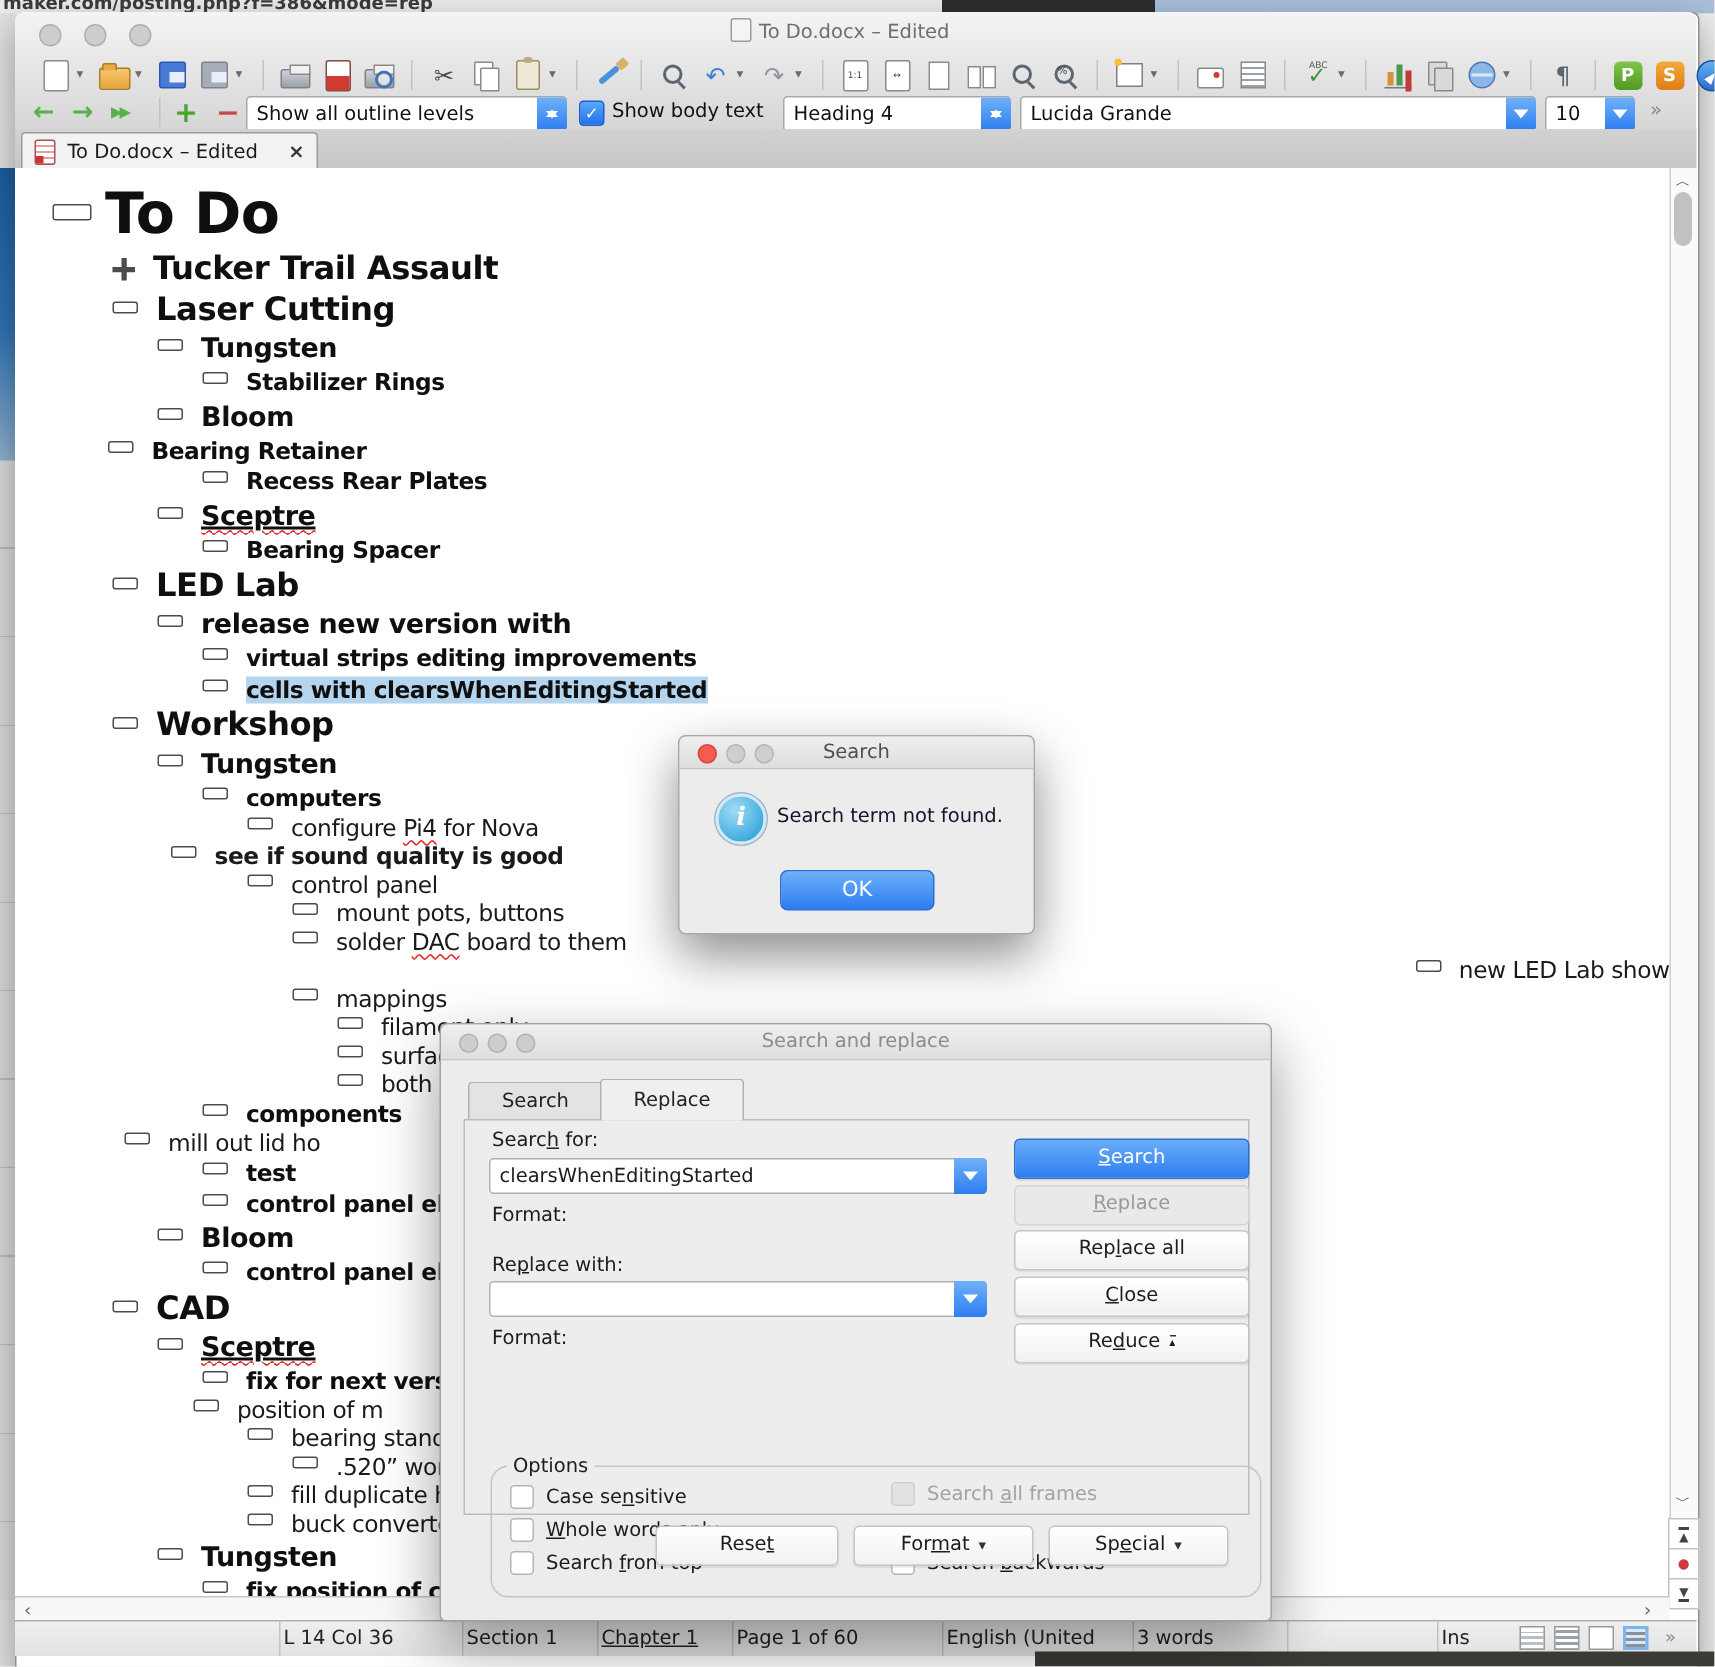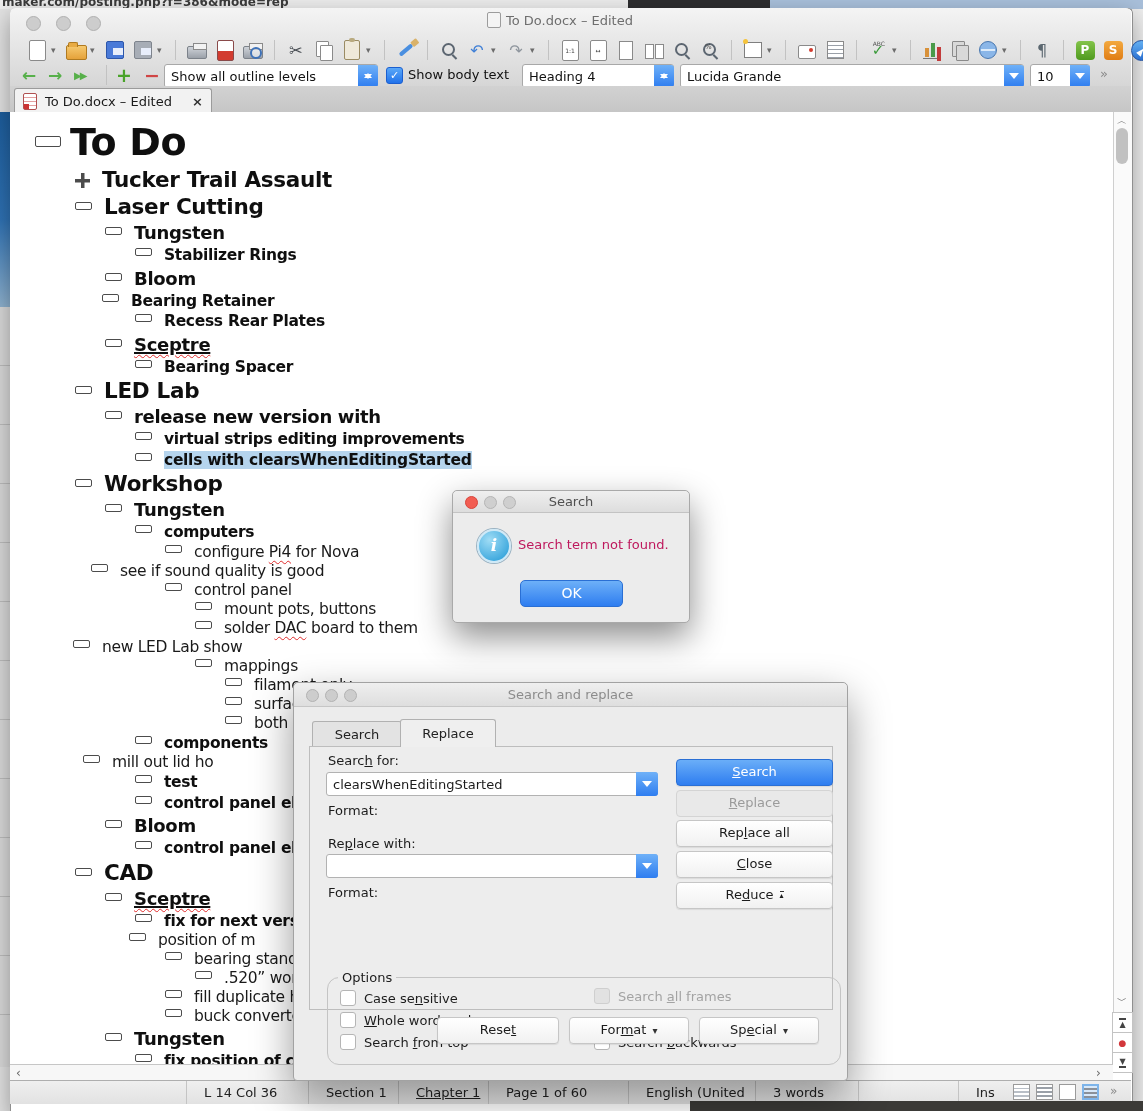--- a/index.html
+++ b/index.html
@@ -120,41 +120,41 @@
   #vthumb{left:1116px;top:128px;width:12px;height:36px;background:#c1c1c1;border-radius:6px;}
   .navbtn{position:absolute;left:1112px;width:19px;height:19px;background:#fff;border:1px solid #c3c3c3;display:flex;align-items:center;justify-content:center;font-size:8px;color:#444;}
   .navbtn .bar{border-top:2px solid #444;padding-top:1px;line-height:7px;}
   .navbtn .barb{border-bottom:2px solid #444;padding-bottom:1px;line-height:7px;}
   .navdot{color:#d2373b;font-size:9px;}
   #hscroll{left:10px;top:1064px;width:1103px;height:16px;background:#f7f7f7;border-top:1px solid #c6c6c6;}
 
   
   #statusbar{left:10px;top:1080px;width:1121px;height:23px;background:linear-gradient(#efefef,#e2e2e2);border-top:1px solid #aeaeae;font-size:13px;color:#222;}
   #status-items{position:absolute;left:176px;top:0;height:23px;display:flex;align-items:center;}
-  .scell{height:23px;display:flex;align-items:center;padding-left:17px;box-sizing:border-box;border-left:1px solid #c4c4c4;white-space:nowrap;overflow:hidden;}
+  .scell{height:23px;display:flex;align-items:center;padding-left:2px;box-sizing:border-box;border-left:1px solid #c4c4c4;white-space:nowrap;overflow:hidden;}
   #status-items .scell:nth-child(1){width:122px;}
   #status-items .scell:nth-child(2){width:90px;}
   #status-items .scell:nth-child(3){width:90px;text-decoration:underline;}
   #status-items .scell:nth-child(4){width:140px;}
   #status-items .scell:nth-child(5){width:127px;}
   #status-items .scell:nth-child(6){width:103px;}
   #status-items .scell:nth-child(7){width:100px;}
   #status-items .scell:nth-child(8){width:57px;}
   .svi{position:absolute;top:3px;width:17px;height:16px;border:1px solid #9a9a9a;background:#fff;box-sizing:border-box;}
   .svi.lines{background:repeating-linear-gradient(#fff 0 2px,#9aa0a8 2px 4px);}
   .svi.pagelines{background:linear-gradient(#fff,#fff) 0 0/100% 3px no-repeat,repeating-linear-gradient(#fff 0 2px,#b9bfc7 2px 4px);}
   .svi.active{border:2px solid #7db4ea;background:#d7e8f9 repeating-linear-gradient(#d7e8f9 0 2px,#8a9099 2px 4px);}
 
   
   #alert{left:452px;top:490px;width:236px;height:131px;background:#ececec;border:1px solid #a9a9a9;border-radius:5px;box-shadow:0 14px 34px rgba(0,0,0,.45);z-index:60;}
   #alert .tbar{position:absolute;left:0;top:0;width:100%;height:21px;background:linear-gradient(#efefef,#dddddd);border-bottom:1px solid #c3c3c3;border-radius:5px 5px 0 0;}
   #alert .tl{position:absolute;top:5px;width:11px;height:11px;border-radius:50%;}
   #alert .ttl{position:absolute;top:3px;width:100%;text-align:center;font-size:13px;color:#4f4f4f;}
   #alert .info{position:absolute;left:24px;top:38px;width:30px;height:30px;border-radius:50%;background:radial-gradient(circle at 35% 30%,#9fdcf5,#1f98d6);border:2px solid #cfe9f7;box-shadow:0 0 0 1px #9ab2c2;color:#fff;font-family:"DejaVu Serif",serif;font-style:italic;font-weight:bold;font-size:17px;text-align:center;line-height:29px;}
-  #alert .msg{position:absolute;left:65px;top:46px;font-size:13px;color:#be185d;}
+  #alert .msg{position:absolute;left:65px;top:46px;font-size:13px;color:#0f172a;}
   #alert .okbtn{position:absolute;left:67px;top:89px;width:101px;height:25px;border-radius:5px;background:linear-gradient(#6db0f8,#2e7df0);border:1px solid #2a6fd4;color:#fff;font-size:14px;text-align:center;line-height:24px;}
 
   
   #dlg{left:293px;top:682px;width:553px;height:397px;background:#ececec;border:1px solid #a2a2a2;border-radius:5px 5px 4px 4px;box-shadow:0 16px 40px rgba(0,0,0,.4);z-index:50;font-size:13px;color:#1c1c1c;}
   #dlg .tbar{position:absolute;left:0;top:0;width:100%;height:23px;background:linear-gradient(#efefef,#dedede);border-bottom:1px solid #c6c6c6;border-radius:5px 5px 0 0;}
   #dlg .tl{position:absolute;top:6px;width:11px;height:11px;border-radius:50%;background:#cdcdcd;border:1px solid #b2b2b2;}
   #dlg .ttl{position:absolute;top:4px;width:100%;text-align:center;font-size:13px;color:#8c8c8c;}
   .tab{position:absolute;height:25px;border:1px solid #b1b1b1;border-bottom:none;border-radius:3px 3px 0 0;background:#e3e3e3;text-align:center;line-height:25px;color:#222;}
   .tab.active{background:#efefef;height:27px;line-height:27px;z-index:2;}
   #panel{position:absolute;left:15px;top:63px;width:522px;height:262px;border:1px solid #bdbdbd;background:#ededed;}
@@ -344,37 +344,37 @@
   </div>
 
   <div class="abs" id="doc">
     <div id="outline">
         <div class="oi lv1" style="padding-left: 25px;"><span class="mk mk1"></span><span>To Do</span></div>
         <div class="oi lv2" style="padding-left: 65px;"><span class="mkp"></span><span>Tucker Trail Assault</span></div>
         <div class="oi lv2" style="padding-left: 65px;"><span class="mk"></span><span>Laser Cutting</span></div>
         <div class="oi lv3" style="padding-left: 95px;"><span class="mk"></span><span>Tungsten</span></div>
         <div class="oi lv4" style="padding-left: 125px;"><span class="mk"></span><span>Stabilizer Rings</span></div>
         <div class="oi lv3" style="padding-left: 95px;"><span class="mk"></span><span>Bloom</span></div>
-        <div class="oi lv4" style="padding-left: 92px;"><span class="mk"></span><span>Bearing Retainer</span></div>
+        <div class="oi lv4" style="padding-left: 62px;"><span class="mk"></span><span>Bearing Retainer</span></div>
         <div class="oi lv4" style="padding-left: 125px;"><span class="mk"></span><span>Recess Rear Plates</span></div>
         <div class="oi lv3" style="padding-left: 95px;"><span class="mk"></span><span class="ul"><span class="sq">Sceptre</span></span></div>
         <div class="oi lv4" style="padding-left: 125px;"><span class="mk"></span><span>Bearing Spacer</span></div>
         <div class="oi lv2" style="padding-left: 65px;"><span class="mk"></span><span>LED Lab</span></div>
         <div class="oi lv3" style="padding-left: 95px;"><span class="mk"></span><span>release new version with</span></div>
         <div class="oi lv4" style="padding-left: 125px;"><span class="mk"></span><span>virtual strips editing improvements</span></div>
         <div class="oi lv4" style="padding-left: 125px;"><span class="mk"></span><span class="hl"><span>cells with clearsWhenEditingStarted</span></span></div>
         <div class="oi lv2" style="padding-left: 65px;"><span class="mk"></span><span>Workshop</span></div>
         <div class="oi lv3" style="padding-left: 95px;"><span class="mk"></span><span>Tungsten</span></div>
         <div class="oi lv4" style="padding-left: 125px;"><span class="mk"></span><span>computers</span></div>
         <div class="oi lv5 reg" style="padding-left: 155px;"><span class="mk"></span><span>configure </span><span class="sq">Pi4</span><span> for Nova</span></div>
-        <div class="oi lv6 reg" style="padding-left: 81px;"><span class="mk"></span><span>see if sound quality is good</span></div>
+        <div class="oi lv6 reg" style="padding-left: 104px; font-weight: bold;"><span class="mk"></span><span>see if sound quality is good</span></div>
         <div class="oi lv5 reg" style="padding-left: 155px;"><span class="mk"></span><span>control panel</span></div>
         <div class="oi lv6 reg" style="padding-left: 185px;"><span class="mk"></span><span>mount pots, buttons</span></div>
         <div class="oi lv6 reg" style="padding-left: 185px;"><span class="mk"></span><span>solder </span><span class="sq">DAC</span><span> board to them</span></div>
-        <div class="oi lv5 reg" style="padding-left: 63px;"><span class="mk"></span><span>new LED Lab show</span></div>
+        <div class="oi lv5 reg" style="padding-left: 63px; text-align: right;"><span class="mk"></span><span>new LED Lab show</span></div>
         <div class="oi lv6 reg" style="padding-left: 185px;"><span class="mk"></span><span>mappings</span></div>
         <div class="oi lv7 reg" style="padding-left: 215px;"><span class="mk"></span><span>filament only</span></div>
         <div class="oi lv7 reg" style="padding-left: 215px;"><span class="mk"></span><span>surfac</span></div>
         <div class="oi lv7 reg" style="padding-left: 215px;"><span class="mk"></span><span>both</span></div>
         <div class="oi lv4" style="padding-left: 125px;"><span class="mk"></span><span>components</span></div>
         <div class="oi lv5 reg" style="padding-left: 73px;"><span class="mk"></span><span>mill out lid ho</span></div>
         <div class="oi lv4" style="padding-left: 125px;"><span class="mk"></span><span>test</span></div>
         <div class="oi lv4" style="padding-left: 125px;"><span class="mk"></span><span>control panel ele</span></div>
         <div class="oi lv3" style="padding-left: 95px;"><span class="mk"></span><span>Bloom</span></div>
         <div class="oi lv4" style="padding-left: 125px;"><span class="mk"></span><span>control panel ele</span></div>

